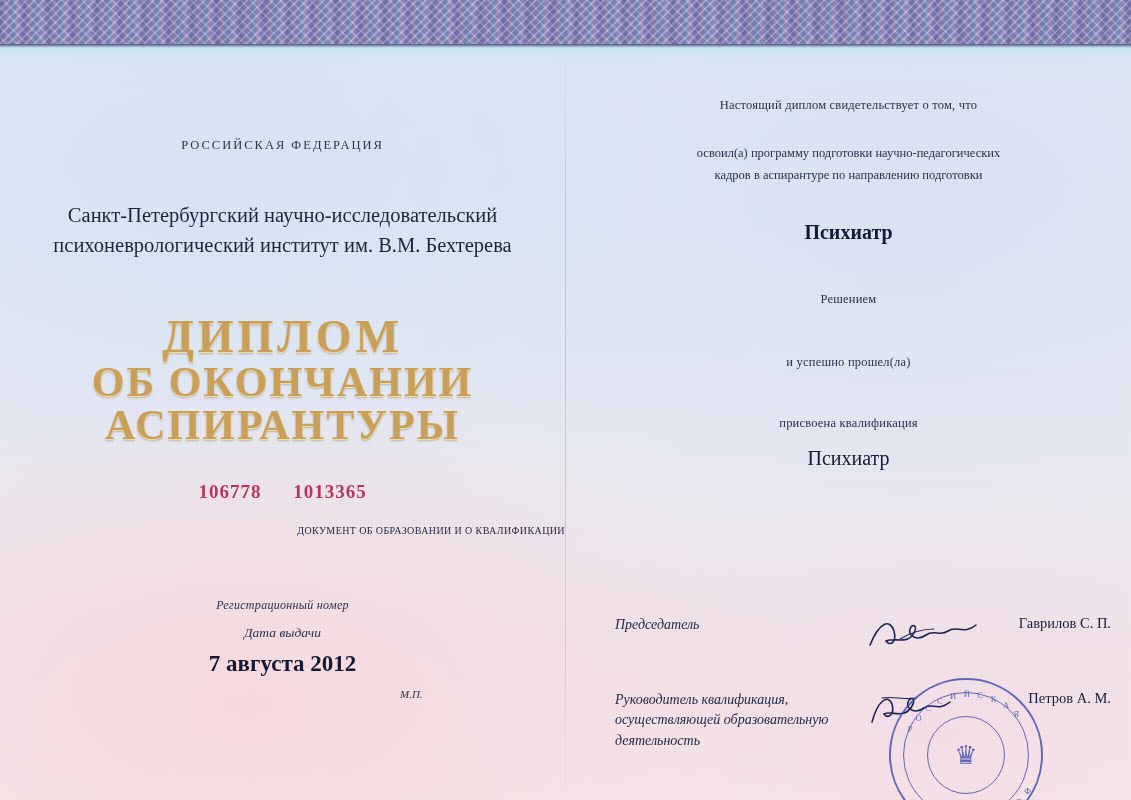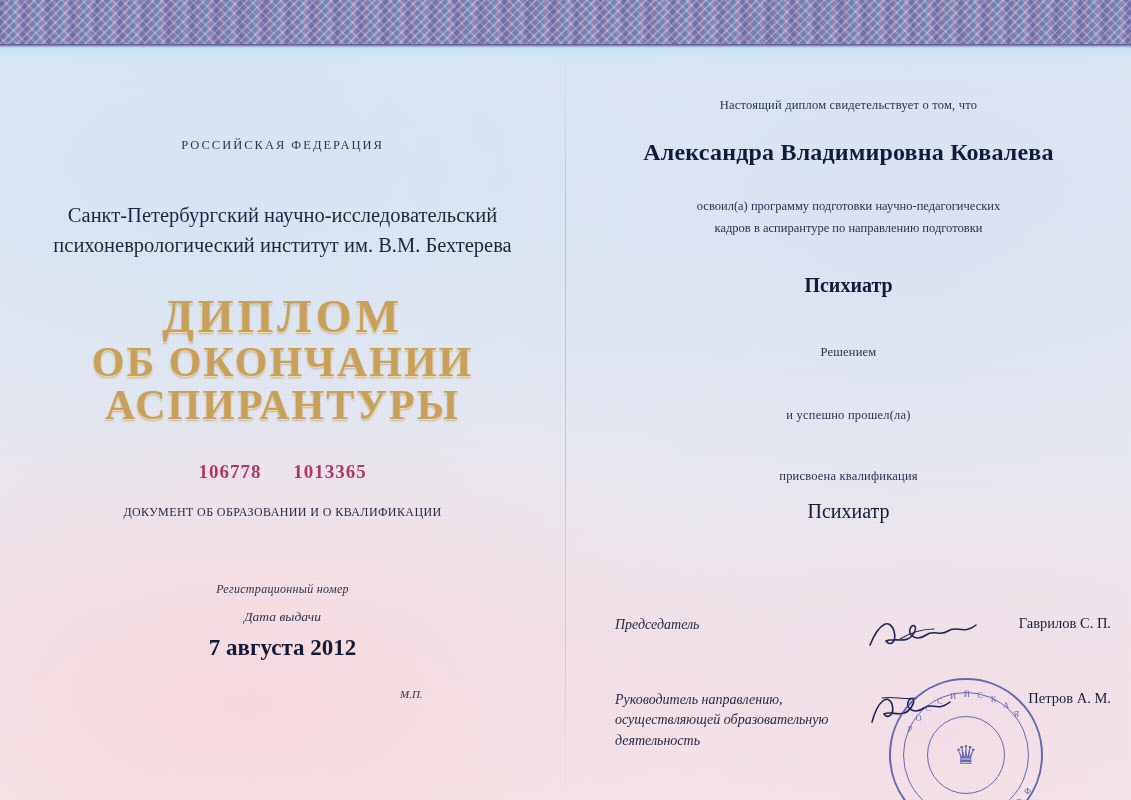--- a/index.html
+++ b/index.html
@@ -90,21 +90,21 @@
   }
   .inst {
     margin: 0 auto;
     margin-top: 48px;
     width: 520px;
     font-size: 20.5px;
     line-height: 1.45;
     color: #1d2440;
   }
   .diploma-title {
-    margin-top: 34px;
+    margin-top: 54px;
     line-height: 1.02;
     font-weight: bold;
     letter-spacing: 1px;
     color: #c8a05a;
   }
   .diploma-title .l1 { font-size: 46px; letter-spacing: 4px; }
   .diploma-title .l2 { font-size: 42px; letter-spacing: 2px; }
   .diploma-title .l3 { font-size: 42px; letter-spacing: 2px; }
   .diploma-title div {
     text-shadow:
@@ -117,24 +117,25 @@
     margin-top: 34px;
     font-size: 19px;
     font-weight: bold;
     color: #b4365a;
     letter-spacing: 1px;
   }
   .serial span { display:inline-block; }
   .serial .s2 { margin-left: 26px; }
   .docline {
     margin-top: 22px;
-    font-size: 12px;
+    font-size: 10px;
     letter-spacing: .4px;
     color: #23294a;
     text-transform: uppercase;
+    text-align: right;
   }
   .reg-label {
     margin-top: 62px;
     font-size: 12px;
     font-style: italic;
     color: #2b3150;
     letter-spacing: .3px;
   }
   .reg-number {
     margin-top: 6px;
@@ -317,21 +318,20 @@
     <div class="reg-label">Регистрационный номер</div>
 
     <div class="date-label">Дата выдачи</div>
     <div class="date-value">7 августа 2012</div>
   </div>
 
   <div class="right">
 
     <div class="r-small r-intro">Настоящий диплом свидетельствует о том, что</div>
 
-    <div class="r-name">Александра Владимировна Ковалева</div>
 
     <div class="r-program">
       <div>освоил(а) программу подготовки научно-педагогических</div>
       <div>кадров в аспирантуре по направлению подготовки</div>
     </div>
 
     <div class="r-qual1">Психиатр</div>
 
     <div class="r-small r-decision">Решением</div>
 
@@ -347,21 +347,21 @@
         <svg width="120" height="40" viewBox="0 0 120 40">
           <path d="M6 30 C16 6, 26 4, 30 16 C33 27, 26 32, 22 26 C30 22, 44 30, 50 18 C54 10, 48 8, 46 14 C44 22, 54 26, 62 20 C70 14, 76 22, 84 16 C92 10, 100 20, 112 10" fill="none" stroke="#1c2455" stroke-width="1.6" stroke-linecap="round"></path>
           <path d="M36 24 C46 18, 58 14, 70 14" fill="none" stroke="#1c2455" stroke-width="1.1" stroke-linecap="round"></path>
         </svg>
       </div>
       <div class="sig-name">Гаврилов С. П.</div>
     </div>
 
     <div class="sig-row two">
       <div class="sig-role">
-        <div>Руководитель направлению,</div>
+        <div>Руководитель квалификация,</div>
         <div>осуществляющей образовательную</div>
         <div>деятельность</div>
       </div>
       <div class="sig-mark">
         <svg width="120" height="40" viewBox="0 0 120 40">
           <path d="M8 32 C14 10, 24 4, 28 14 C31 24, 24 30, 20 24 C28 20, 40 30, 48 16 C53 8, 46 6, 44 12 C42 20, 52 24, 60 18 C68 12, 74 22, 86 12" fill="none" stroke="#1c2455" stroke-width="1.6" stroke-linecap="round"></path>
           <path d="M18 8 C30 6, 40 10, 52 8" fill="none" stroke="#1c2455" stroke-width="1.1" stroke-linecap="round"></path>
         </svg>
       </div>
       <div class="sig-name">Петров А. М.</div>

